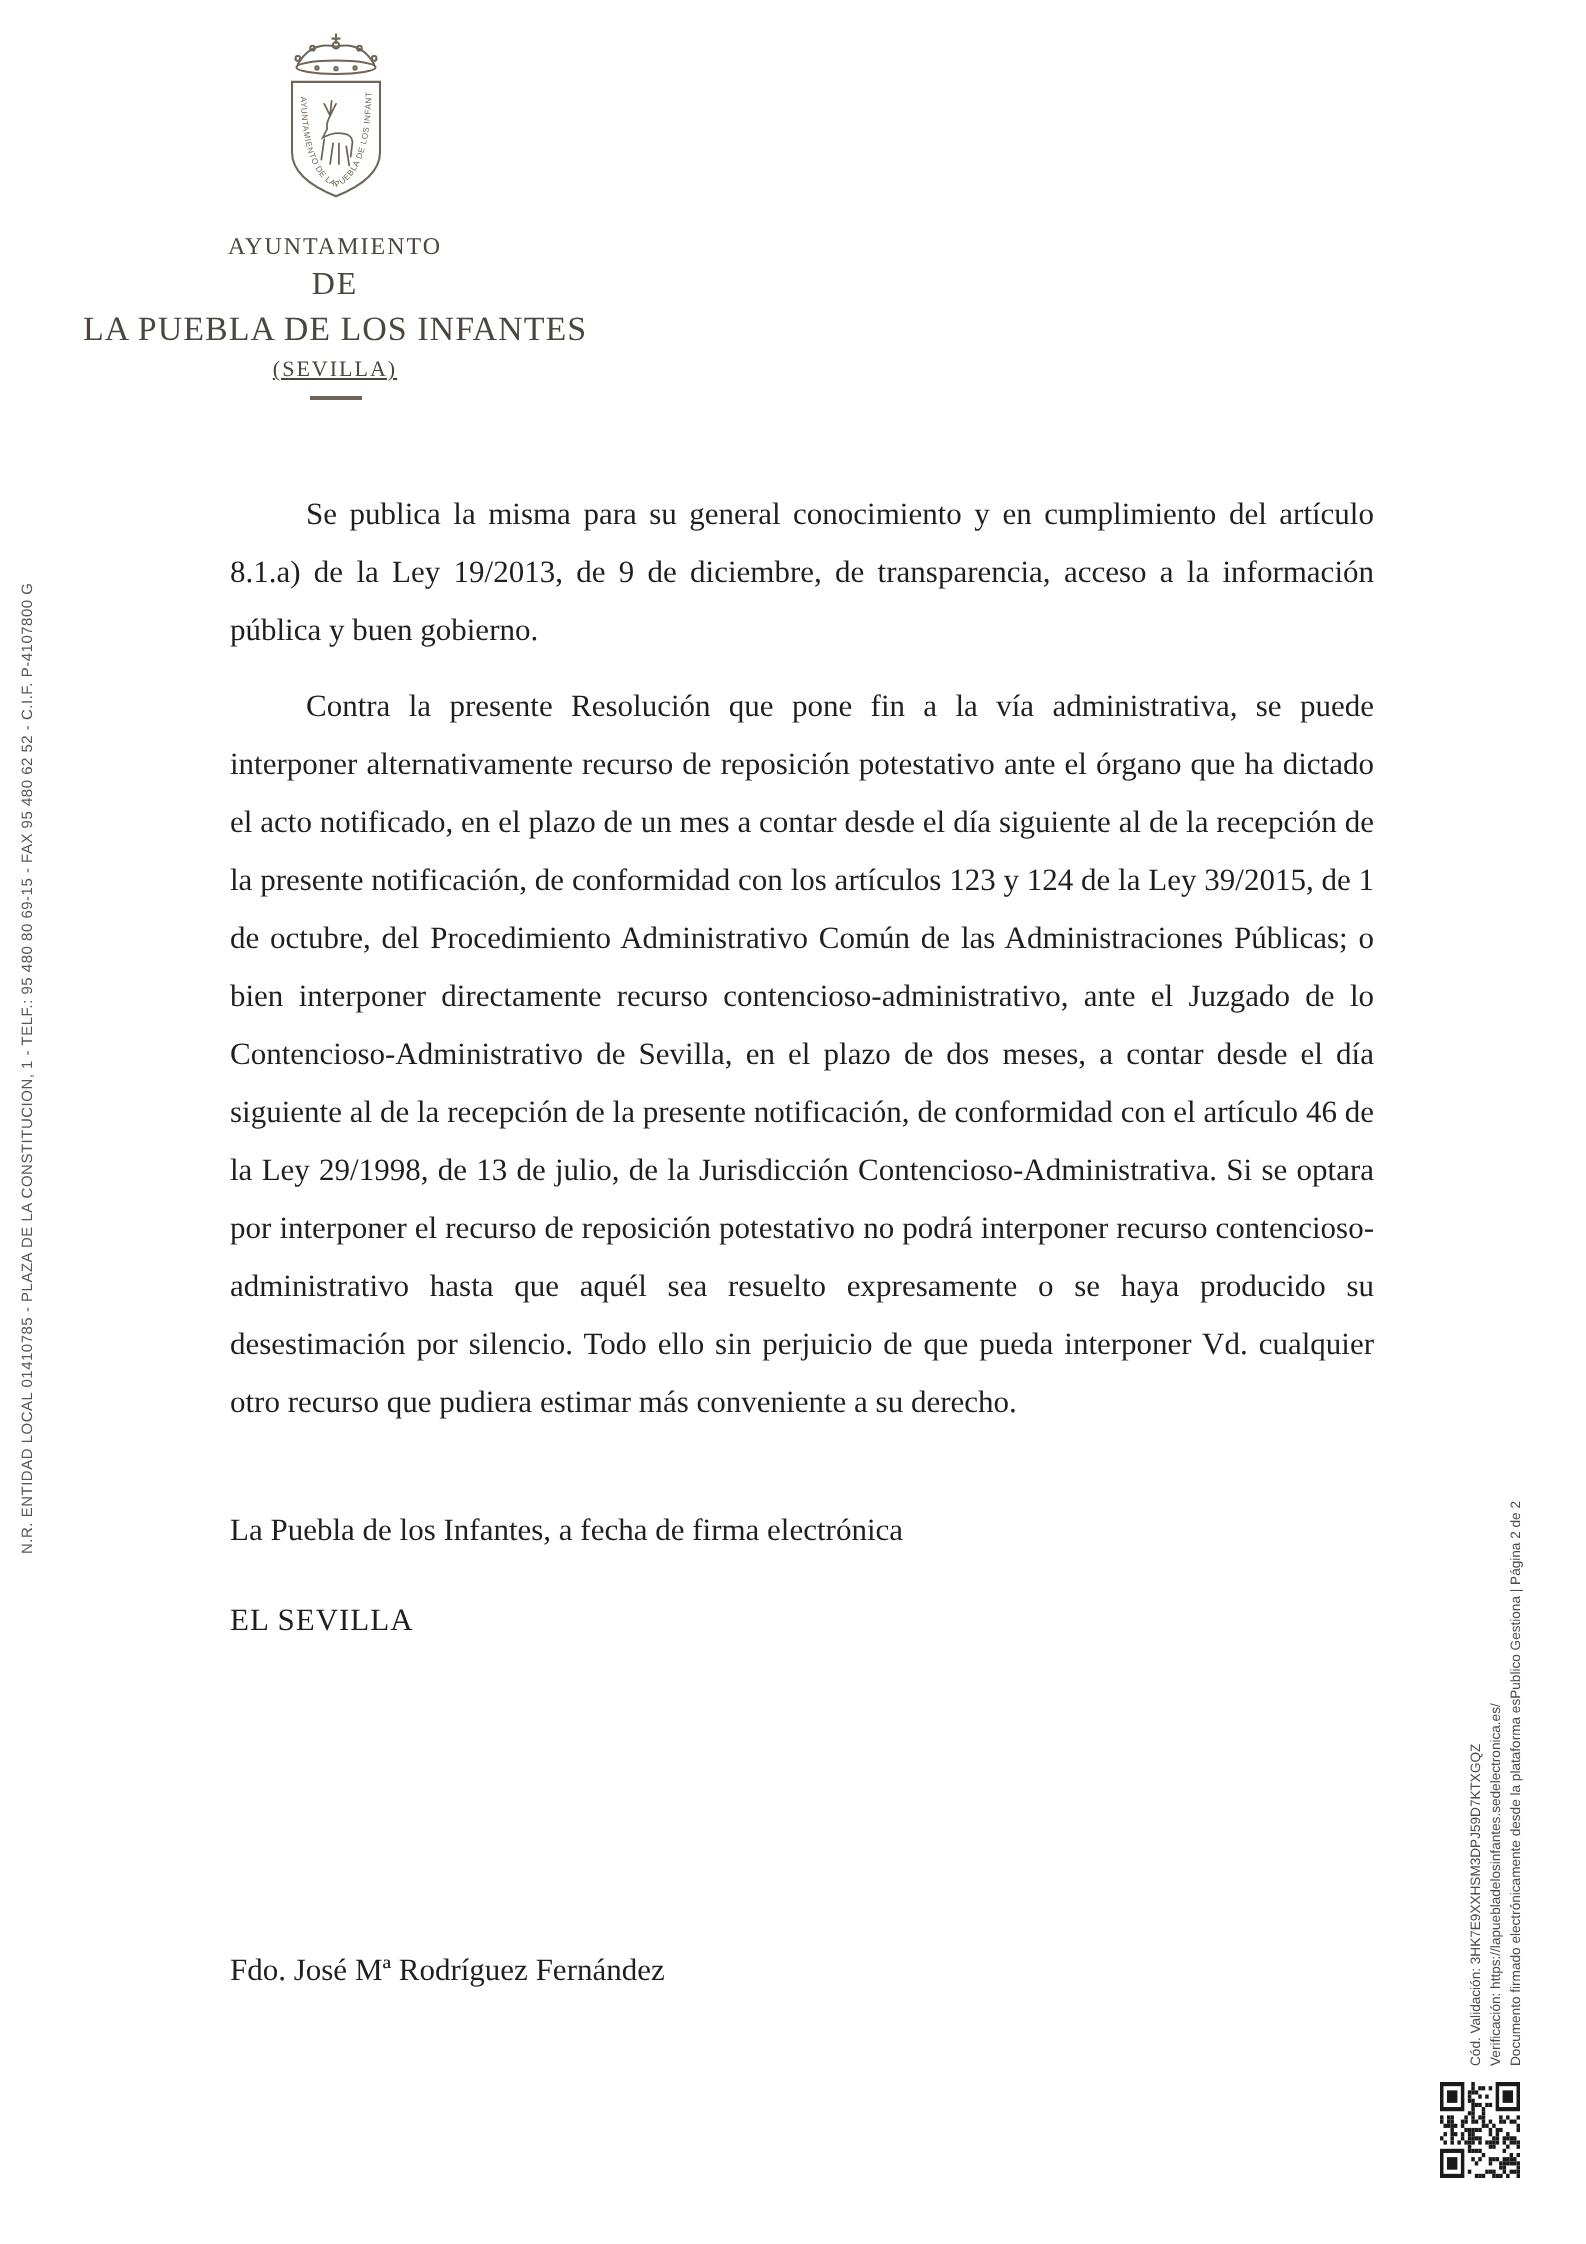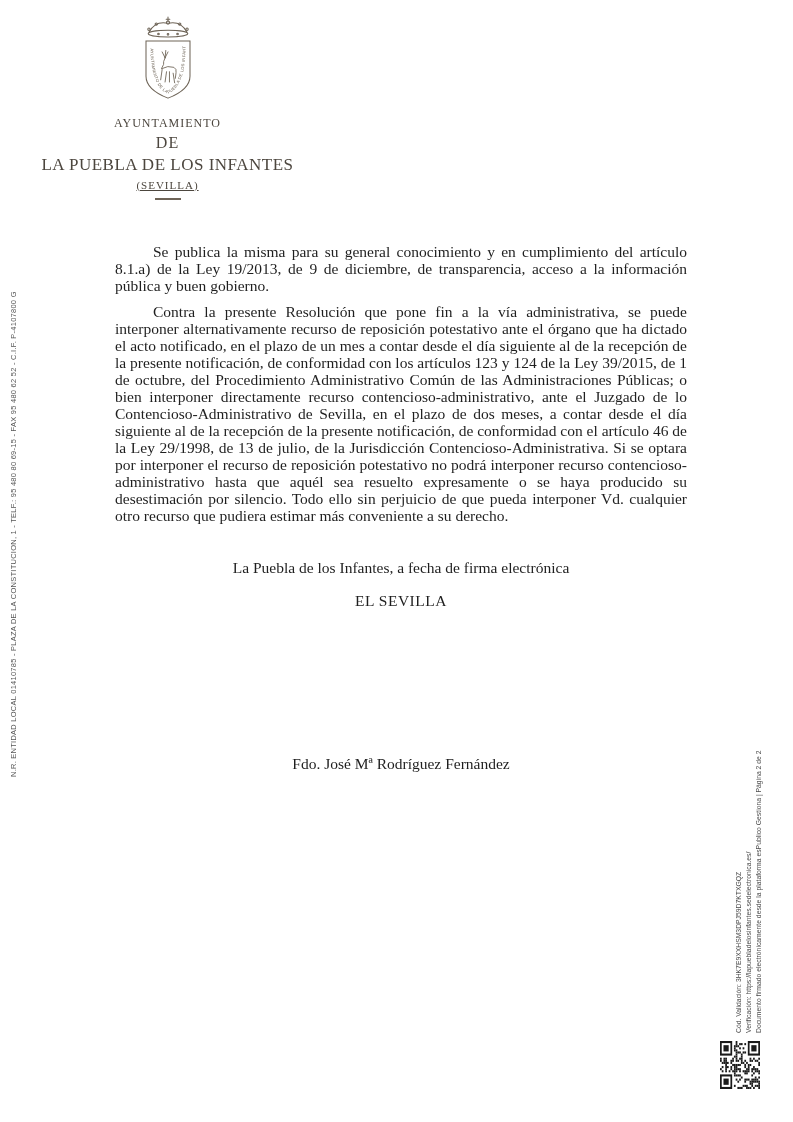--- a/index.html
+++ b/index.html
@@ -21,26 +21,26 @@
   .emblem{display:block;margin:0 auto 6px auto;}
   .org1{font-size:12px;letter-spacing:1px;}
   .org2{font-size:16px;letter-spacing:1px;margin-top:3px;}
   .org3{font-size:17px;letter-spacing:0.5px;margin-top:3px;}
   .org4{font-size:11px;letter-spacing:1px;margin-top:4px;text-decoration:underline;}
   .header-rule{width:26px;height:2px;background:#6e6457;margin:7px auto 0 auto;}
 
   
   .doc-body{
     position:absolute;left:115px;top:243px;width:572px;
-    font-size:15.5px;line-height:17px;
+    font-size:15.5px;line-height:29px;
   }
   .doc-body p{margin:0;text-align:justify;text-indent:38px;}
   .doc-body p + p{margin-top:9px;}
   .doc-body .center{
-    text-align:center;text-indent:0;
+    text-align:left;text-indent:0;
   }
   .place-date{margin-top:35px !important;}
   .signer-title{margin-top:16px !important;letter-spacing:0.5px;}
   .signature-name{margin-top:146px !important;}
 
   
   .left-margin-text{
     position:absolute;left:9px;top:777px;
     transform:rotate(-90deg);transform-origin:0 0;
     white-space:nowrap;

